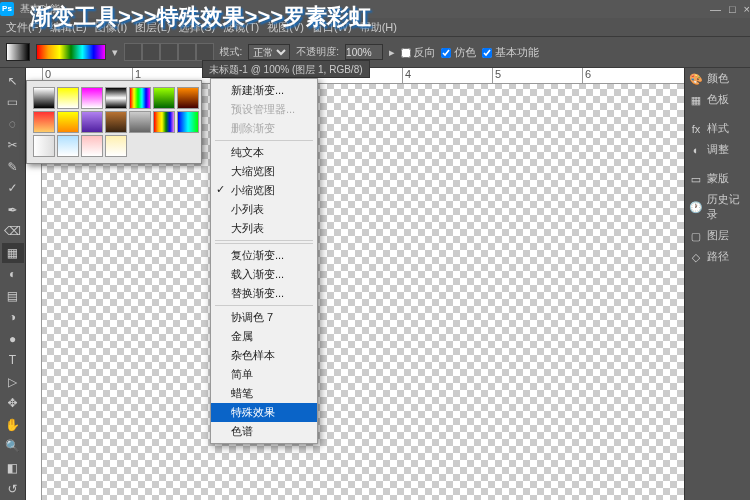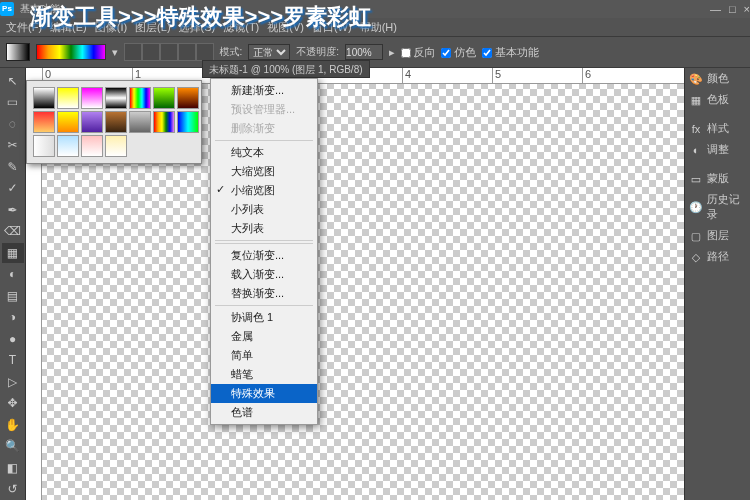--- a/index.html
+++ b/index.html
@@ -201,19 +201,20 @@
   <div class="ctx-item">大缩览图</div>
   <div class="ctx-item checked">小缩览图</div>
   <div class="ctx-item">小列表</div>
   <div class="ctx-item">大列表</div>
   <div class="ctx-sep"></div>
   <div class="ctx-sep"></div>
   <div class="ctx-item">复位渐变...</div>
   <div class="ctx-item">载入渐变...</div>
   <div class="ctx-item">替换渐变...</div>
   <div class="ctx-sep"></div>
-  <div class="ctx-item">协调色 1</div>
+  <div class="ctx-item">协调色 7</div>
   <div class="ctx-item">金属</div>
+  <div class="ctx-item">杂色样本</div>
   <div class="ctx-item">简单</div>
   <div class="ctx-item">蜡笔</div>
   <div class="ctx-item highlight">特殊效果</div>
   <div class="ctx-item">色谱</div>
 </div>
 
 </body></html>

